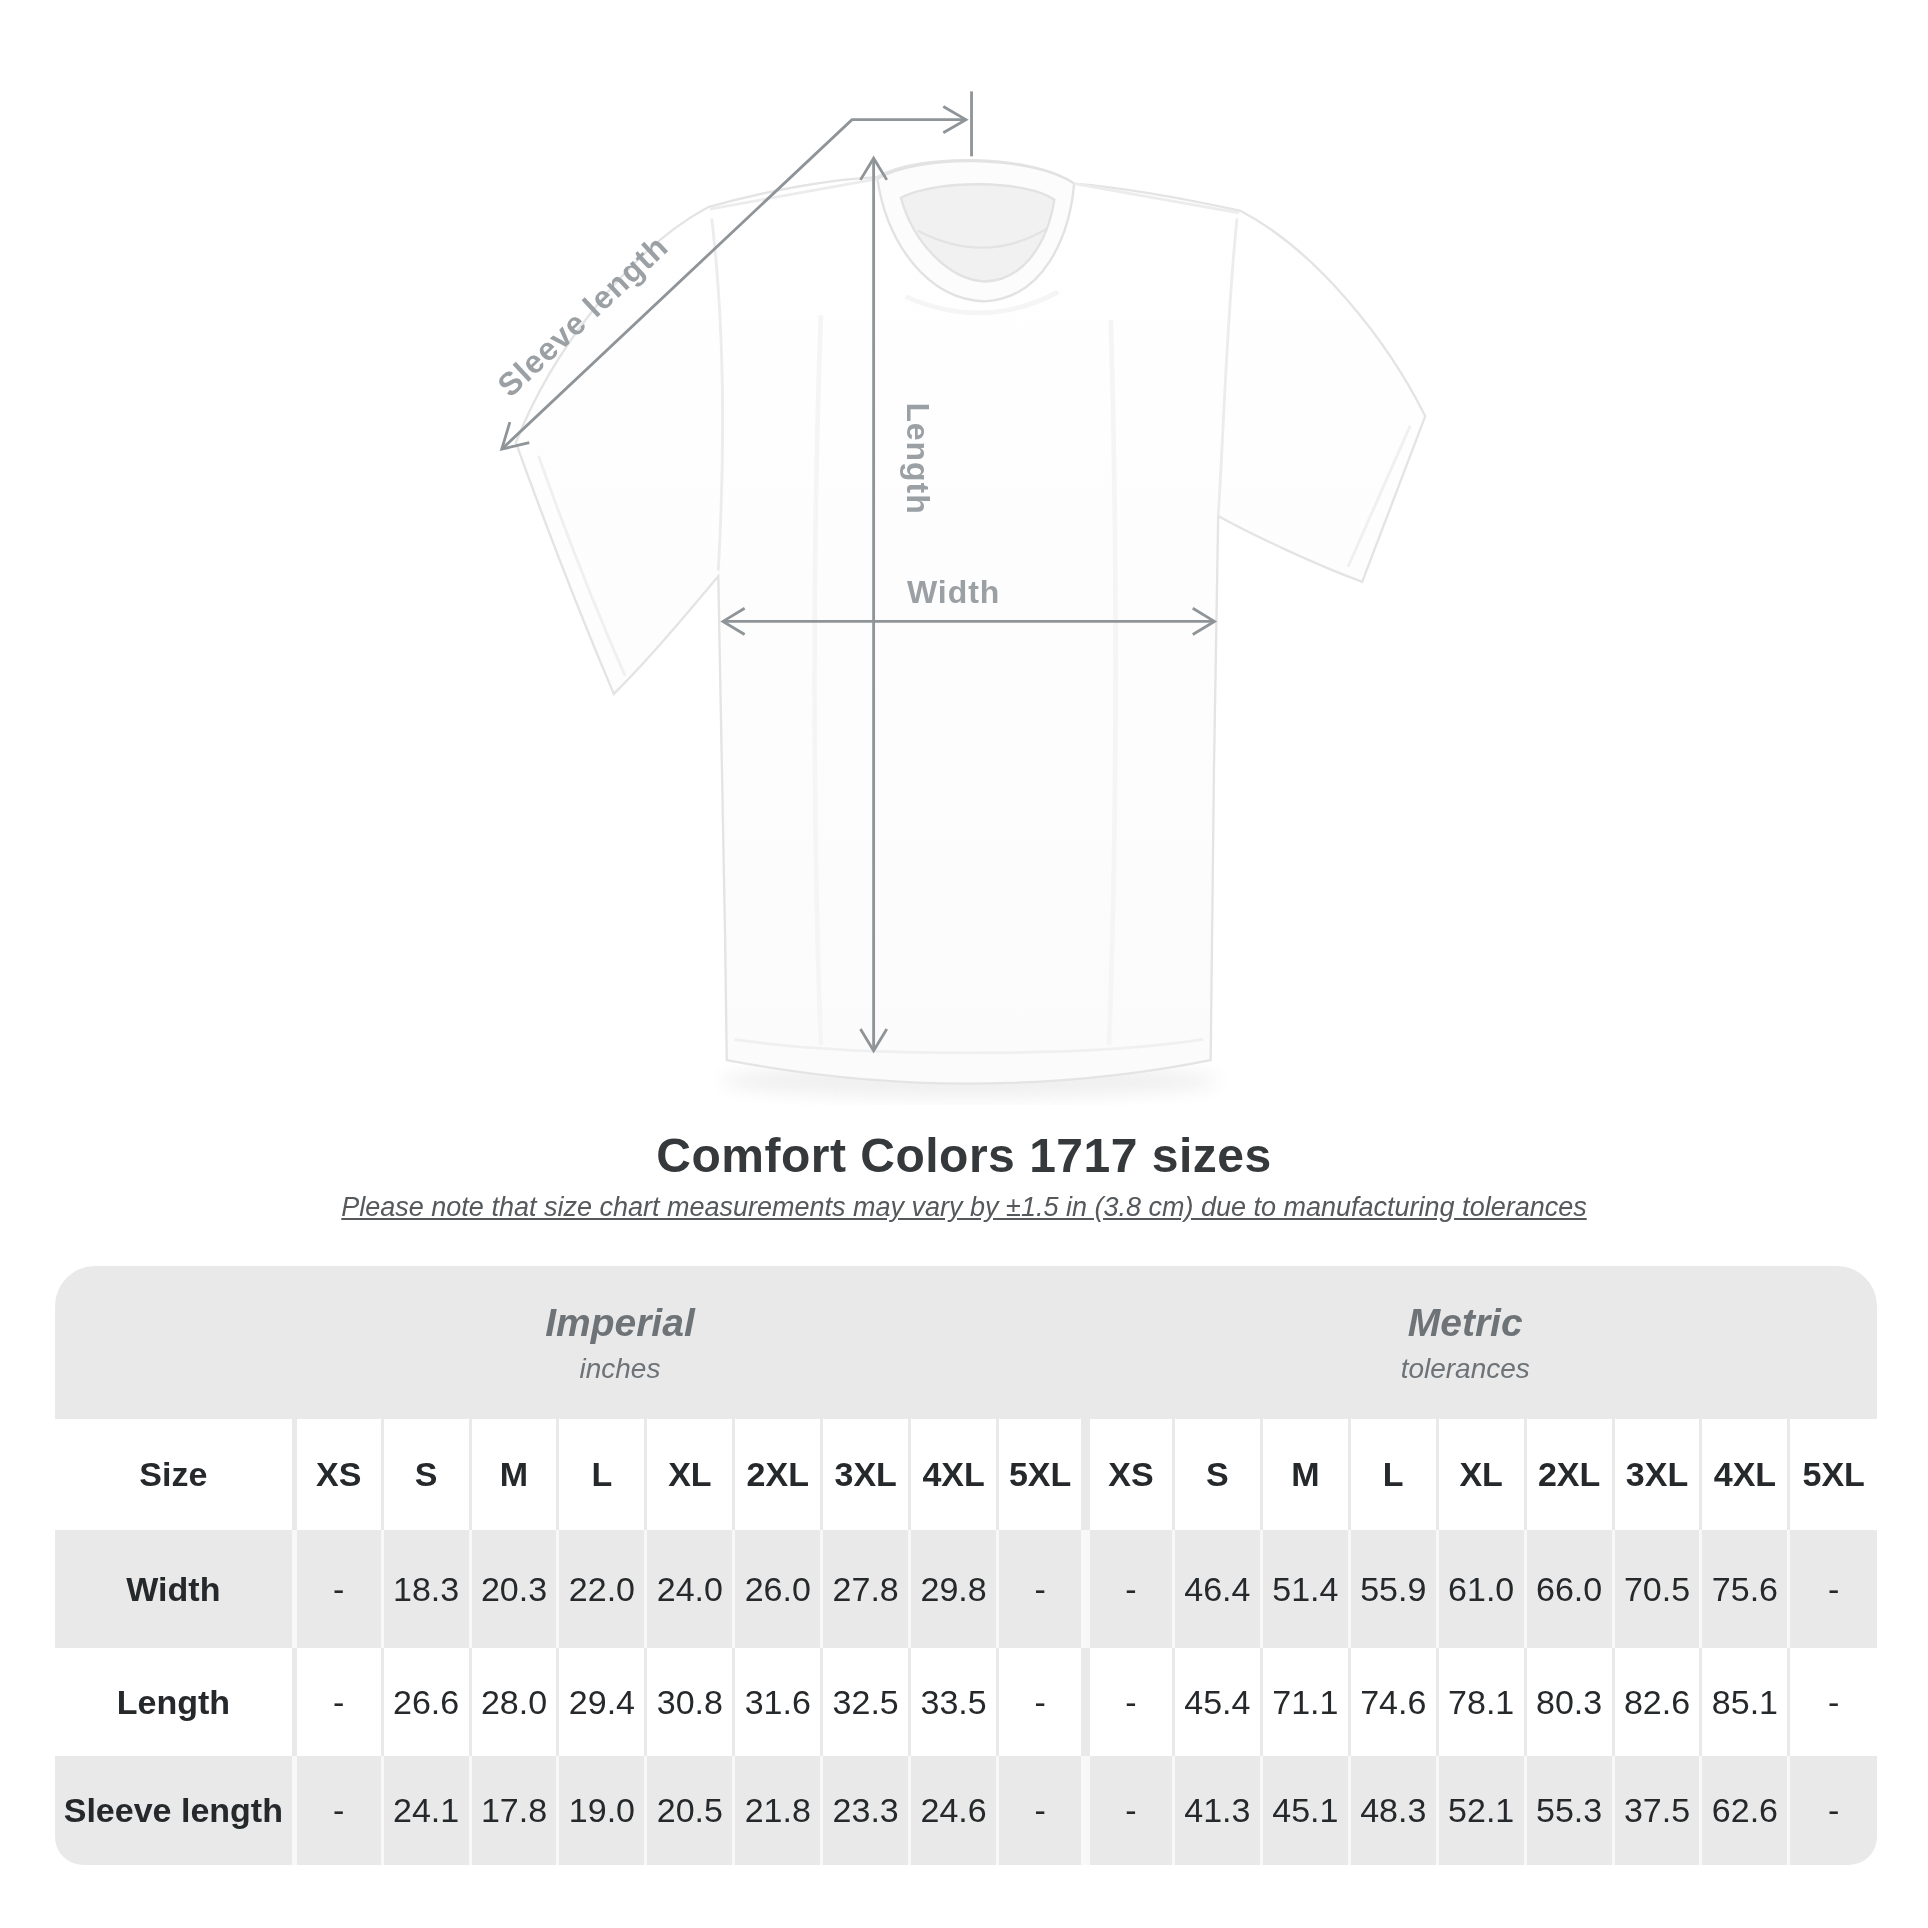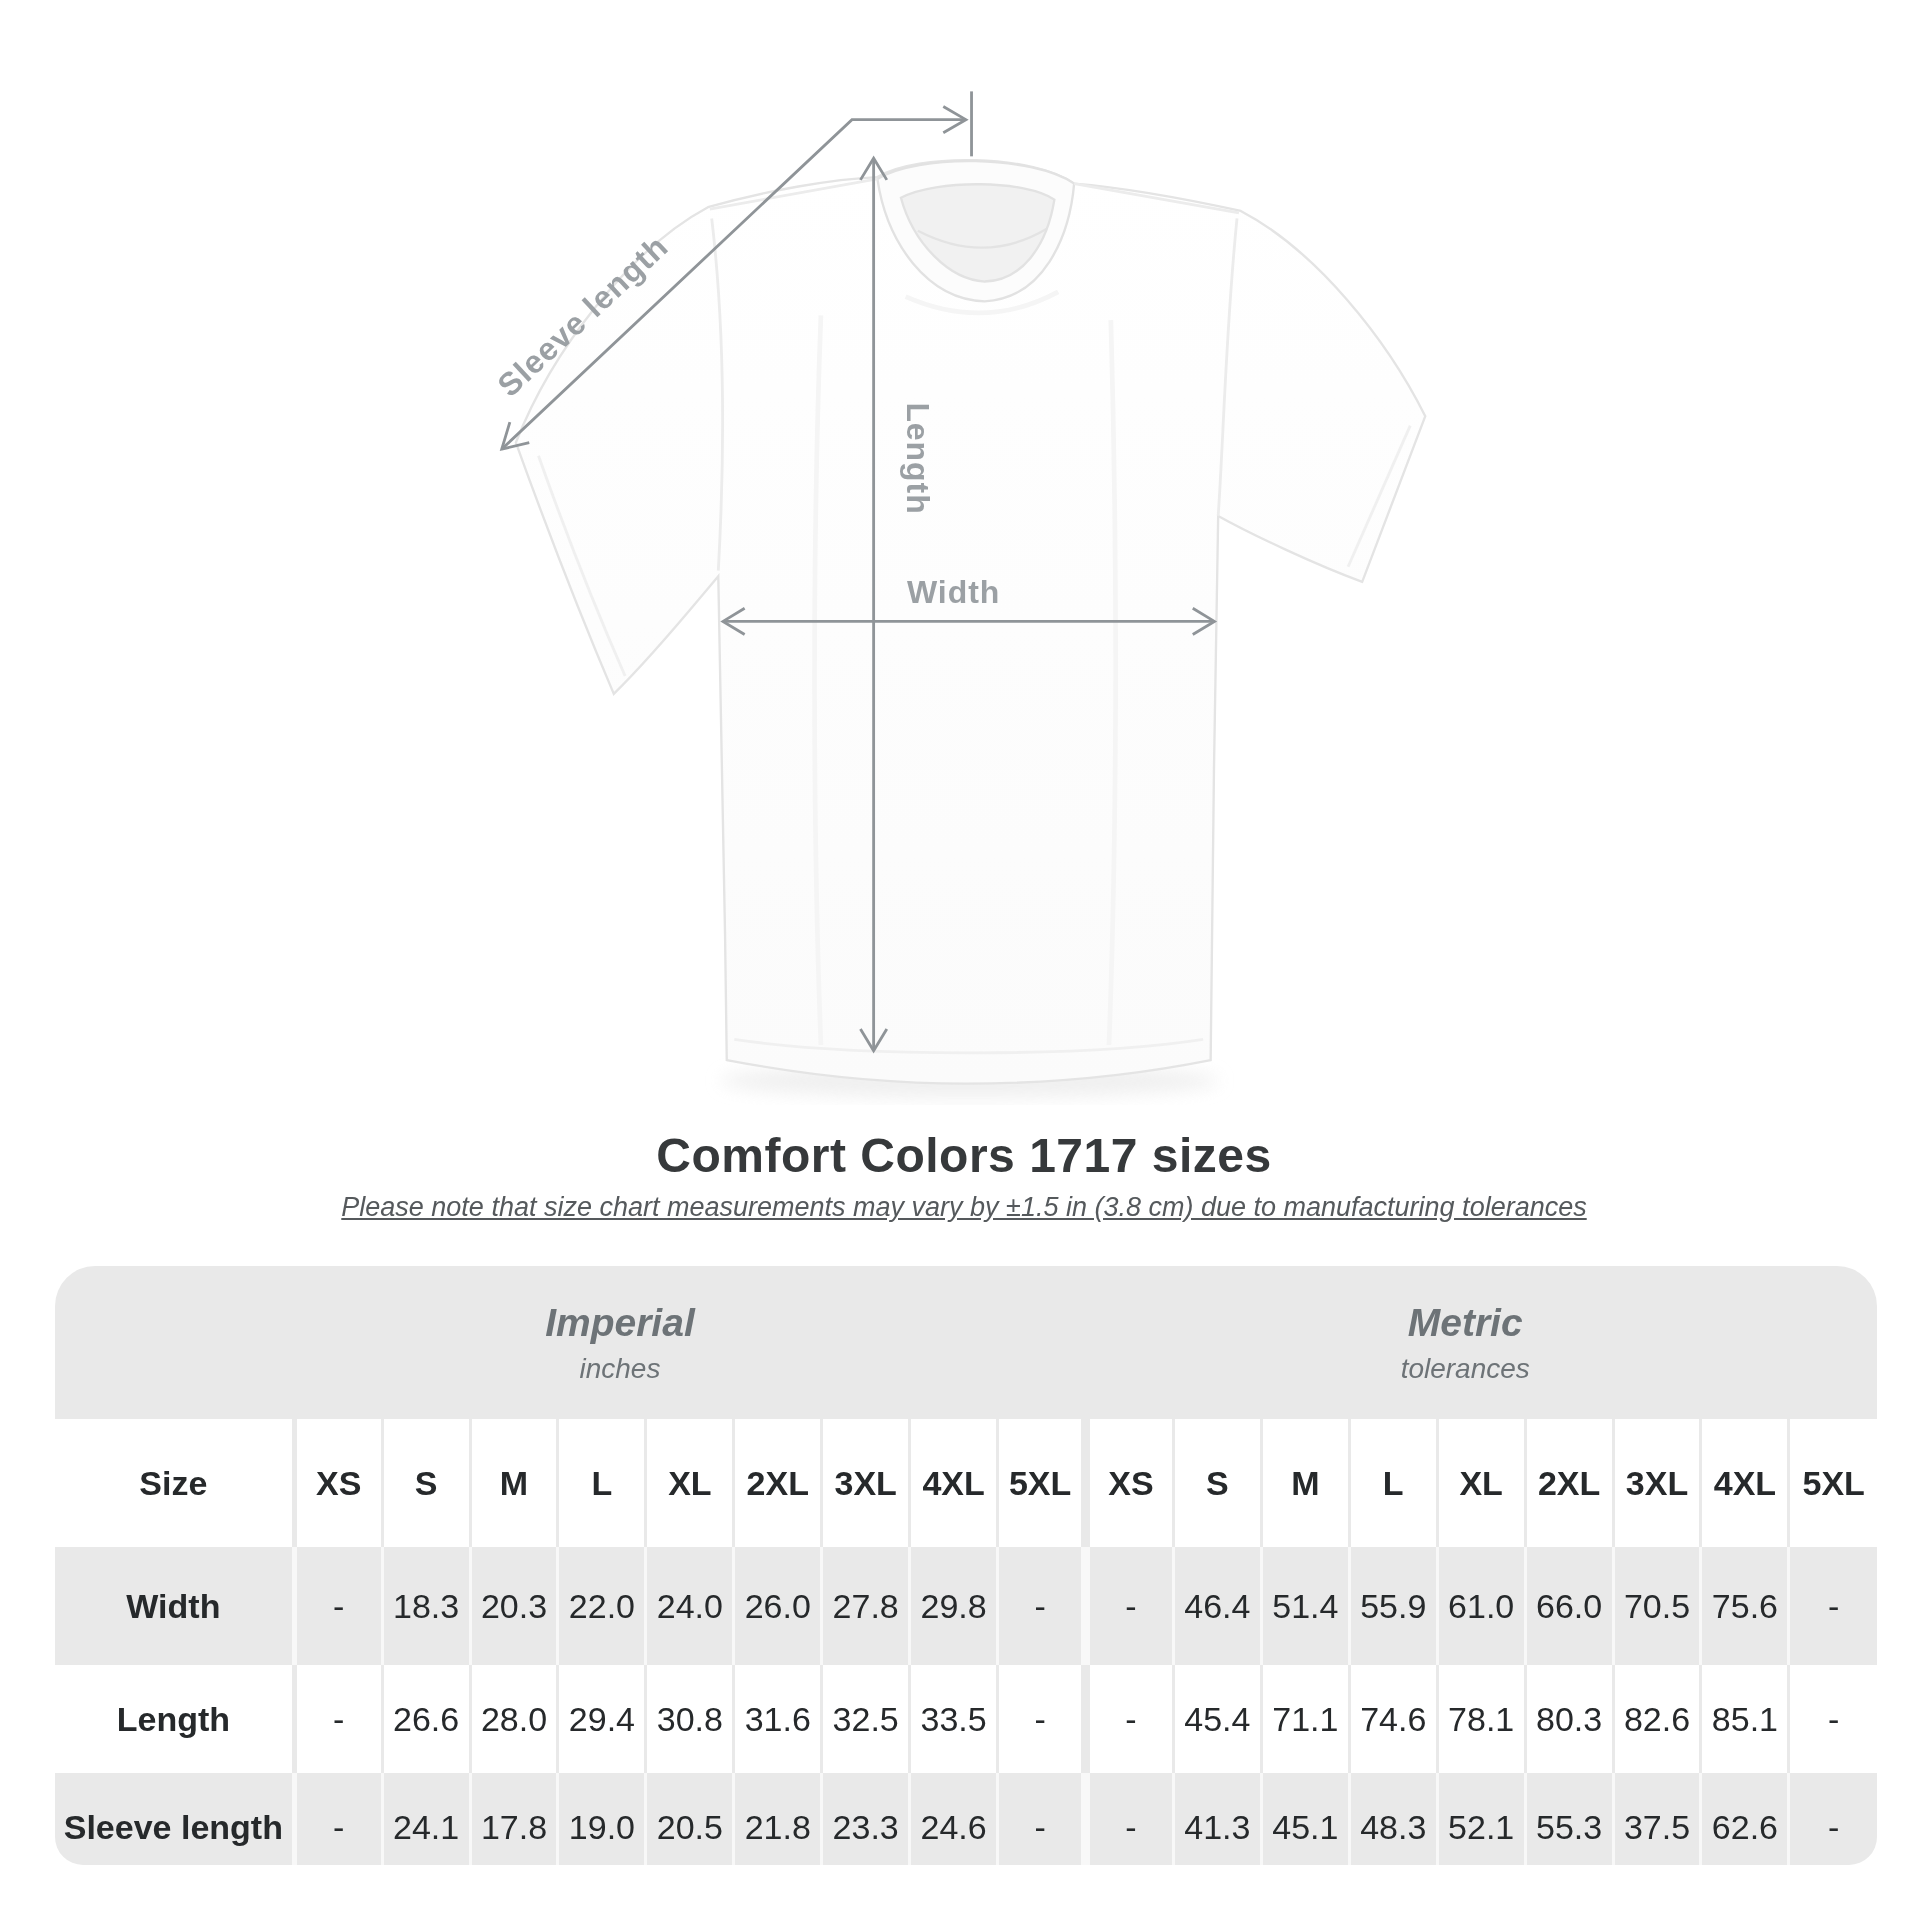--- a/index.html
+++ b/index.html
@@ -85,21 +85,21 @@
     border-collapse: collapse;
     table-layout: fixed;
   }
   #size-table-el td {
     text-align: center;
     vertical-align: middle;
     font-size: 34px;
     color: #26292b;
     padding: 0;
   }
-  tr.hdr-row { height: 128px; background: #ffffff; }
+  tr.hdr-row { height: 111px; background: #ffffff; }
   tr.hdr-row td { font-weight: bold; font-size: 32px; color: #6a7175; }
   tr.r1 { height: 118px; }
   tr.r2 { height: 108px; }
   tr.r3 { height: 109px; }
   tr.r-gray  { background: #e9e9e9; }
   tr.r-white { background: #ffffff; }
   td.lbl { font-weight: bold; font-size: 34px; color: #5c6569; }
 
   tr.hdr-row  td:not(:first-child),
   tr.r-white  td:not(:first-child) { border-left: 3.8px solid #e9e9e9; }

